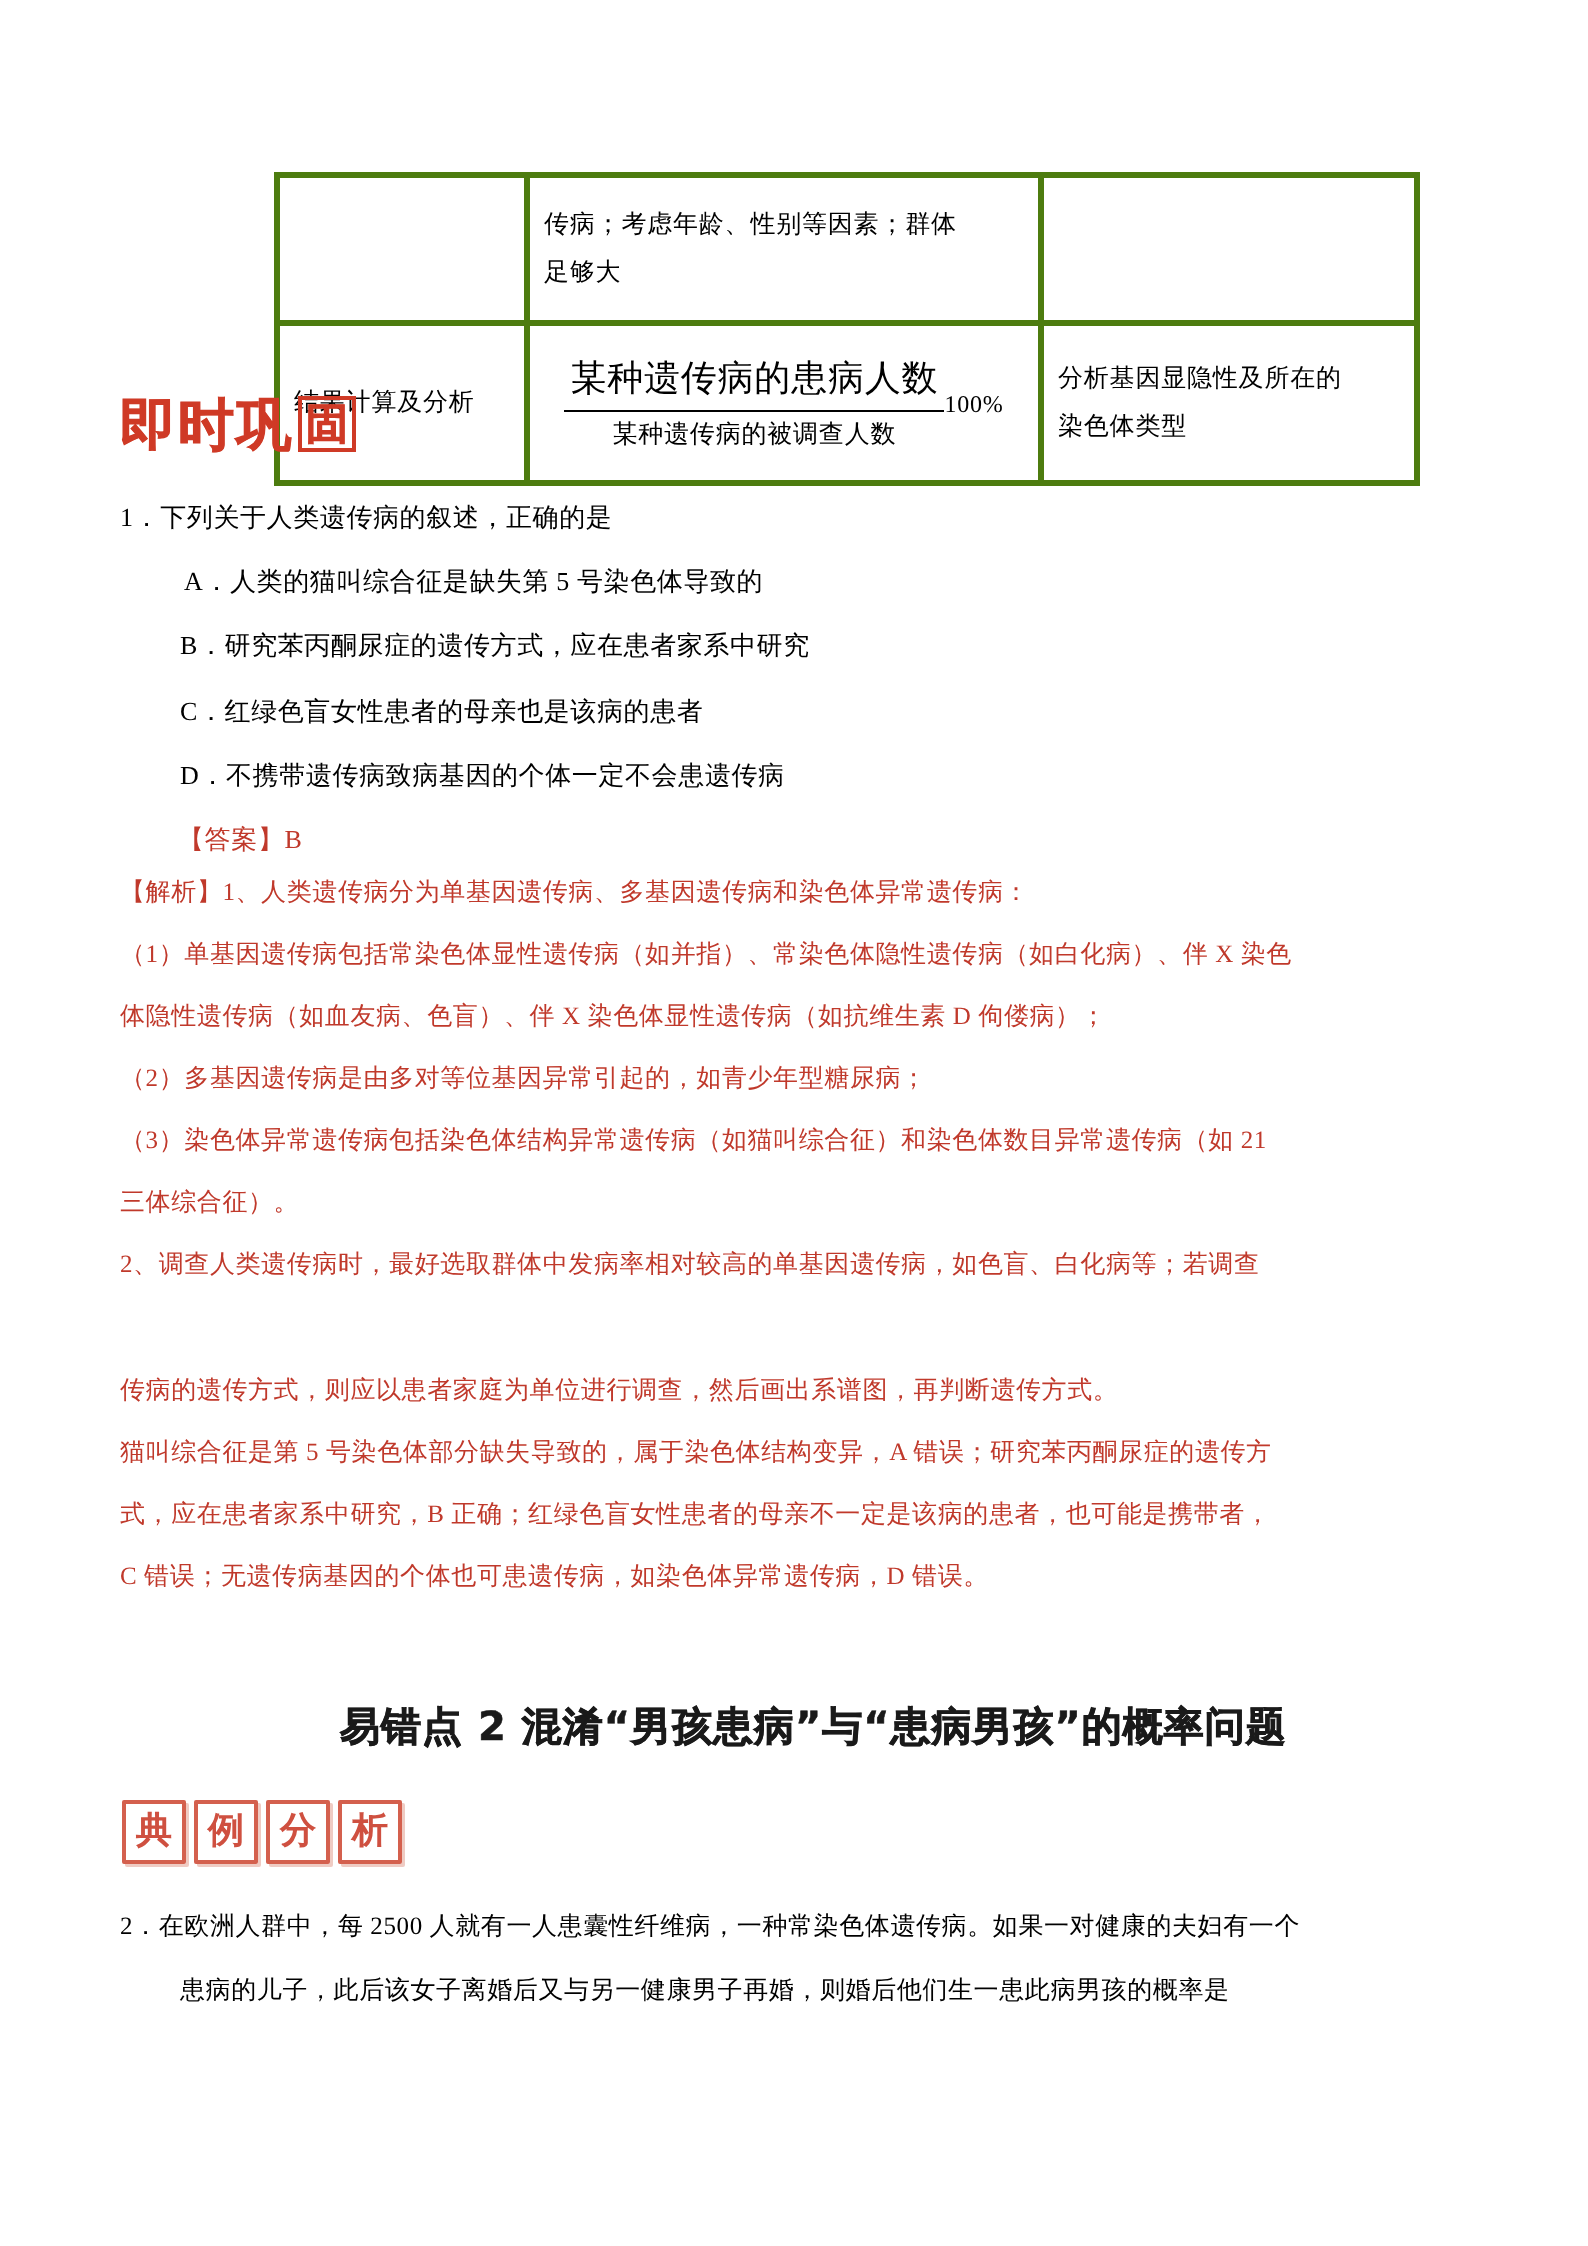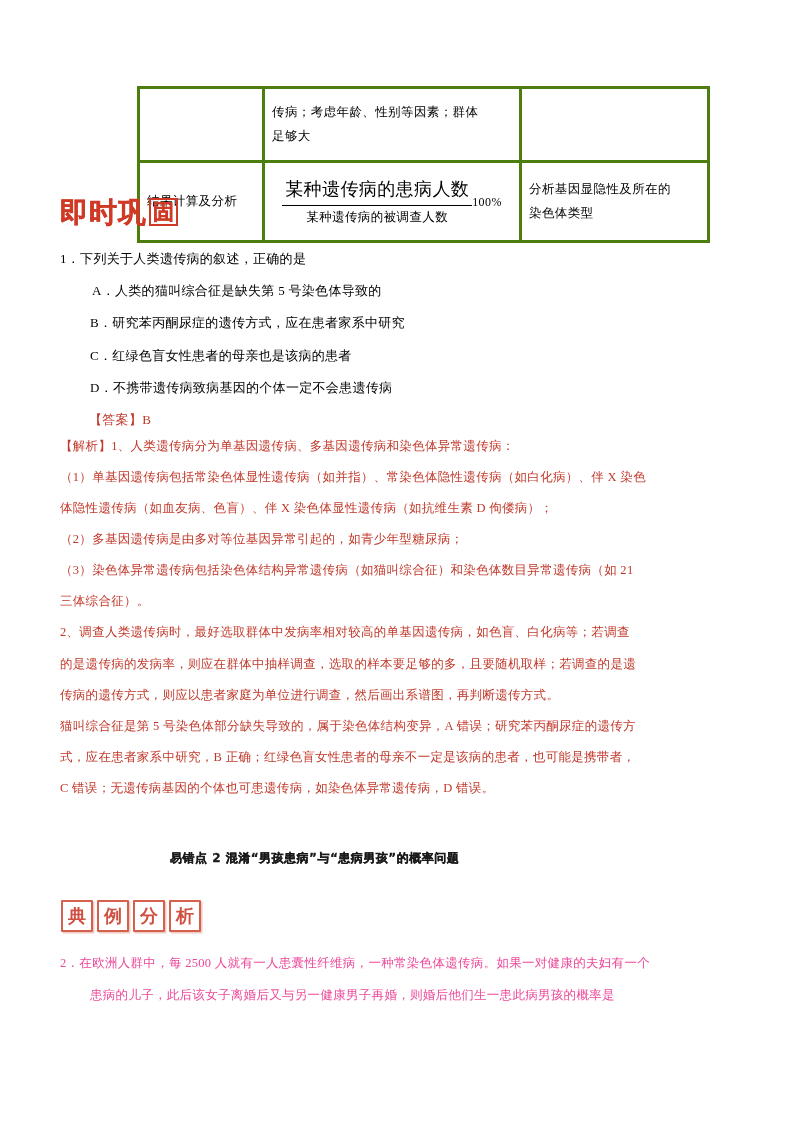--- a/index.html
+++ b/index.html
@@ -158,30 +158,30 @@
     font-size: 12.5px;
     color: #c0392b;
   }
 
   
   .sec-head {
     position: absolute;
     left: 170px;
     top: 850px;
     font-family: "DejaVu Sans", sans-serif;
-    font-size: 12px;
+    font-size: 20px;
     font-weight: bold;
     color: #1a1a1a;
     letter-spacing: 0.5px;
     -webkit-text-stroke: 0.3px #1a1a1a;
   }
 
   .q2-line {
     font-size: 12.5px;
-    color: #ec4899;
+    color: #000000;
   }
 </style>
 </head>
 <body>
 
 <div class="page">
 
   <div class="tbl-wrap">
     <table class="survey-table">
       <tbody>
@@ -231,21 +231,20 @@
     <span class="red">【答案】</span><span style="color:#c0392b;">B</span>
   </div>
 
   <div class="txt exp-line" style="left:60px; top:438px;">【解析】1、人类遗传病分为单基因遗传病、多基因遗传病和染色体异常遗传病：</div>
   <div class="txt exp-line" style="left:60px; top:469px;">（1）单基因遗传病包括常染色体显性遗传病（如并指）、常染色体隐性遗传病（如白化病）、伴 X 染色</div>
   <div class="txt exp-line" style="left:60px; top:500px;">体隐性遗传病（如血友病、色盲）、伴 X 染色体显性遗传病（如抗维生素 D 佝偻病）；</div>
   <div class="txt exp-line" style="left:60px; top:531px;">（2）多基因遗传病是由多对等位基因异常引起的，如青少年型糖尿病；</div>
   <div class="txt exp-line" style="left:60px; top:562px;">（3）染色体异常遗传病包括染色体结构异常遗传病（如猫叫综合征）和染色体数目异常遗传病（如 21</div>
   <div class="txt exp-line" style="left:60px; top:593px;">三体综合征）。</div>
   <div class="txt exp-line" style="left:60px; top:624px;">2、调查人类遗传病时，最好选取群体中发病率相对较高的单基因遗传病，如色盲、白化病等；若调查</div>
-  <div class="txt exp-line" style="left:60px; top:656px;">的是遗传病的发病率，则应在群体中抽样调查，选取的样本要足够的多，且要随机取样；若调查的是遗</div>
   <div class="txt exp-line" style="left:60px; top:687px;">传病的遗传方式，则应以患者家庭为单位进行调查，然后画出系谱图，再判断遗传方式。</div>
   <div class="txt exp-line" style="left:60px; top:718px;">猫叫综合征是第 5 号染色体部分缺失导致的，属于染色体结构变异，A 错误；研究苯丙酮尿症的遗传方</div>
   <div class="txt exp-line" style="left:60px; top:749px;">式，应在患者家系中研究，B 正确；红绿色盲女性患者的母亲不一定是该病的患者，也可能是携带者，</div>
   <div class="txt exp-line" style="left:60px; top:780px;">C 错误；无遗传病基因的个体也可患遗传病，如染色体异常遗传病，D 错误。</div>
 
   <div class="sec-head">易错点 2   混淆“男孩患病”与“患病男孩”的概率问题</div>
 
   <div class="stamp stamp-dianli">
     <span class="ch">典</span>
     <span class="ch">例</span>

